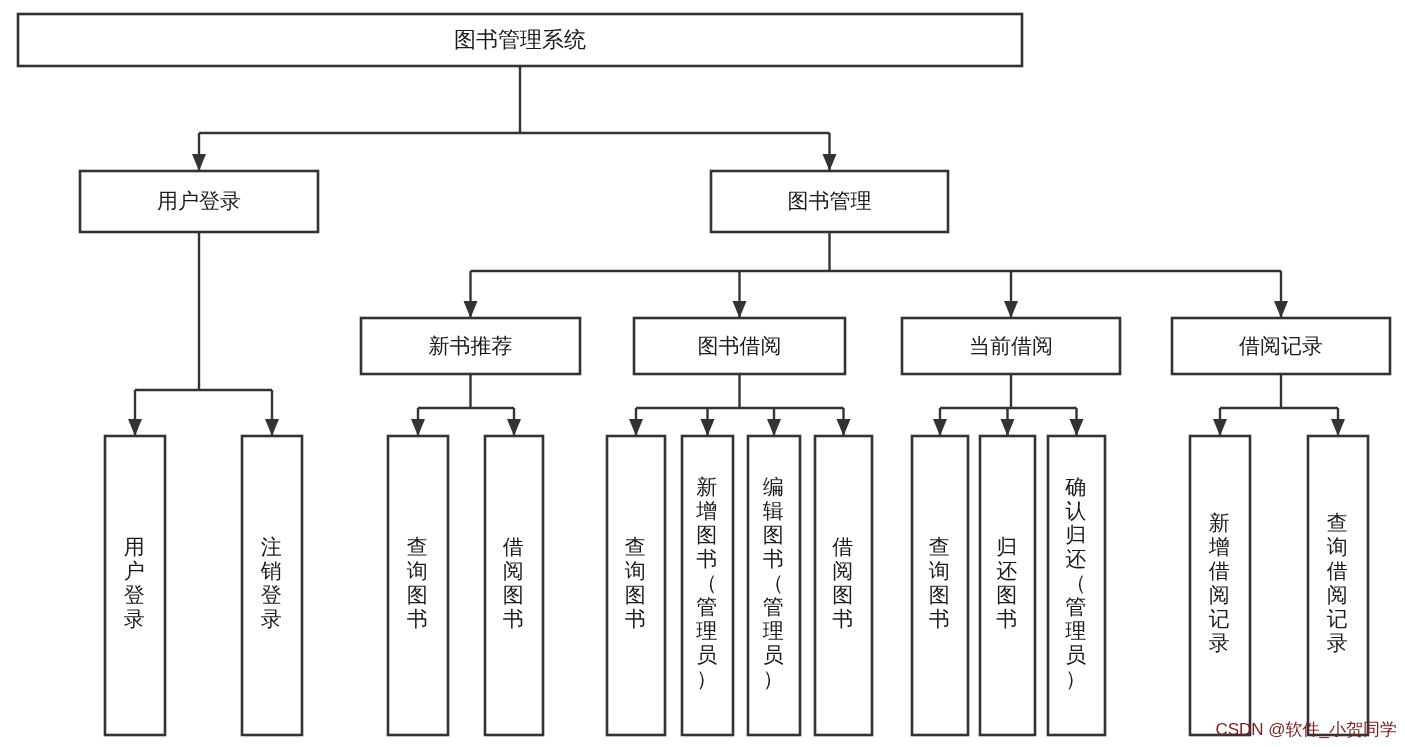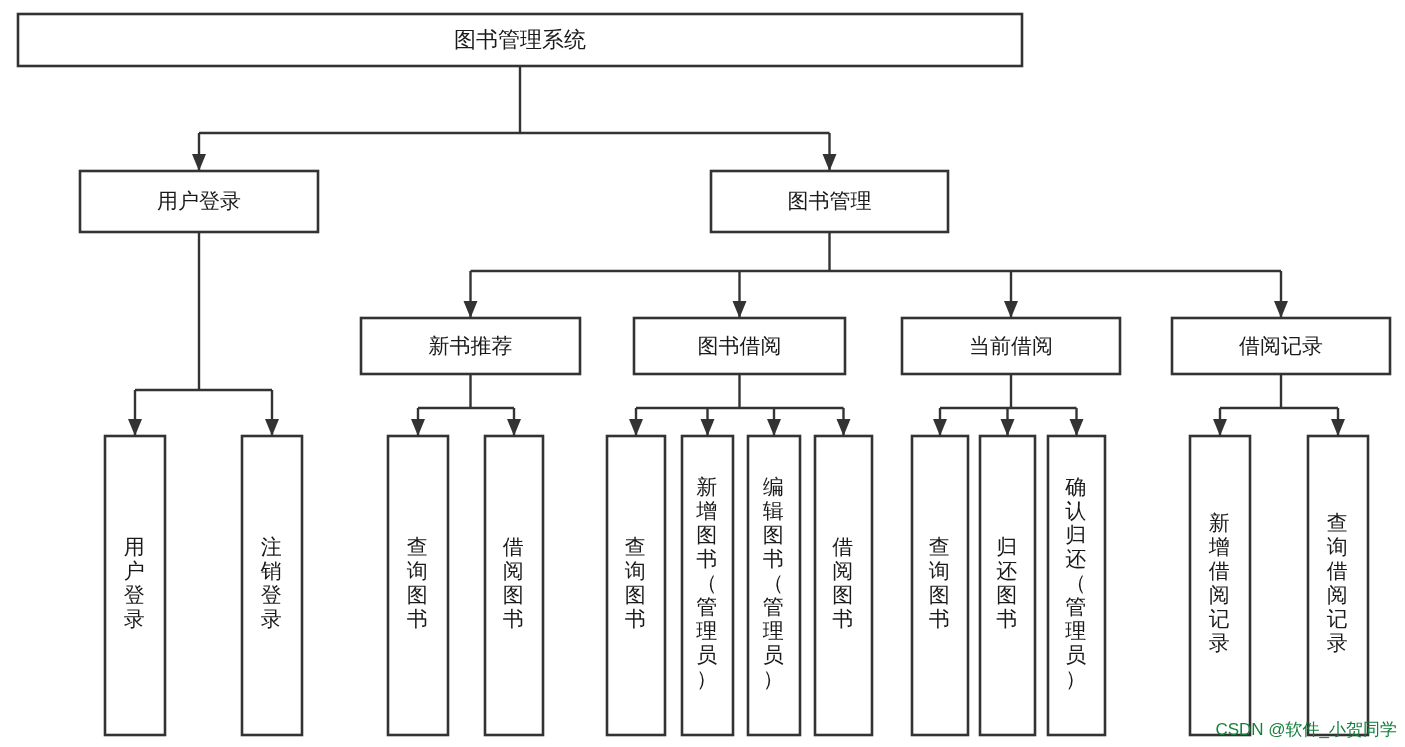--- a/index.html
+++ b/index.html
@@ -52,21 +52,21 @@
     fill: none;
     stroke-linecap: butt;
   }
   .arrow-head {
     fill: #333333;
   }
   .watermark {
     position: absolute;
     right: 8px;
     bottom: 6px;
-    color: #15803d;
+    color: #7f1d1d;
     font-size: 17px;
     font-family: "Liberation Sans", "DejaVu Sans", sans-serif;
     white-space: nowrap;
     user-select: none;
   }
 </style>
 </head>
 <body>
 
 <div id="canvas">

